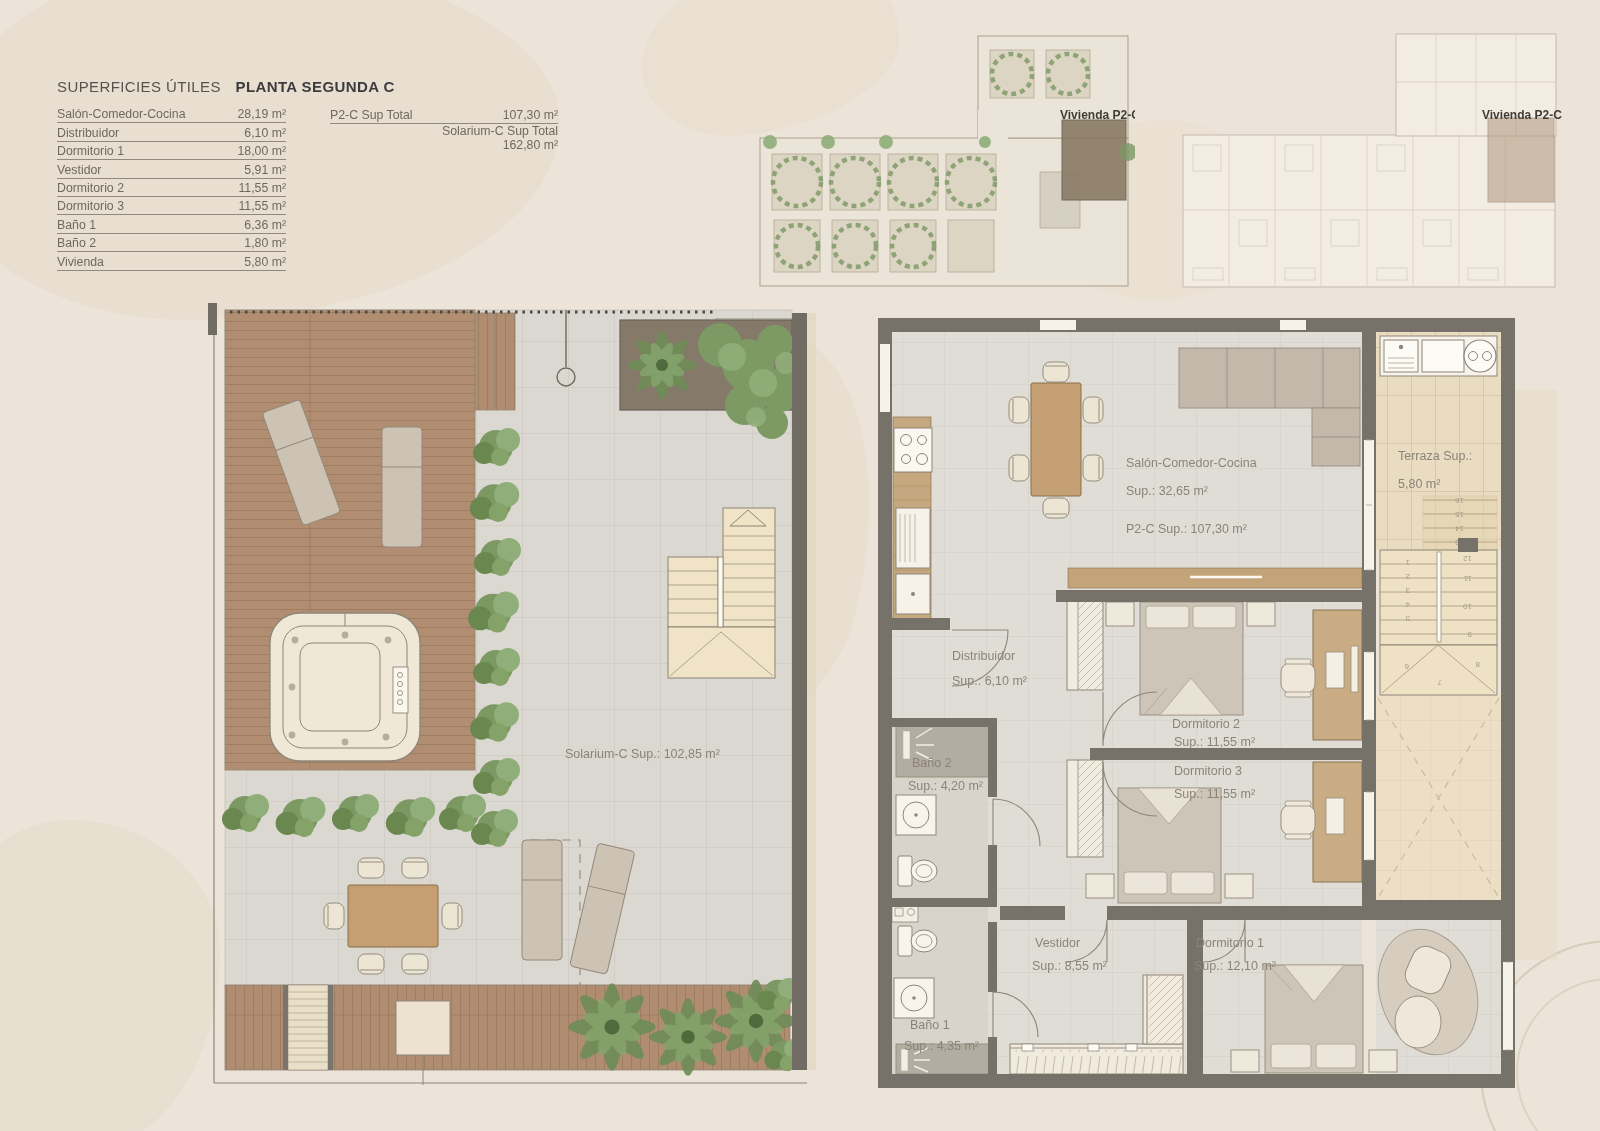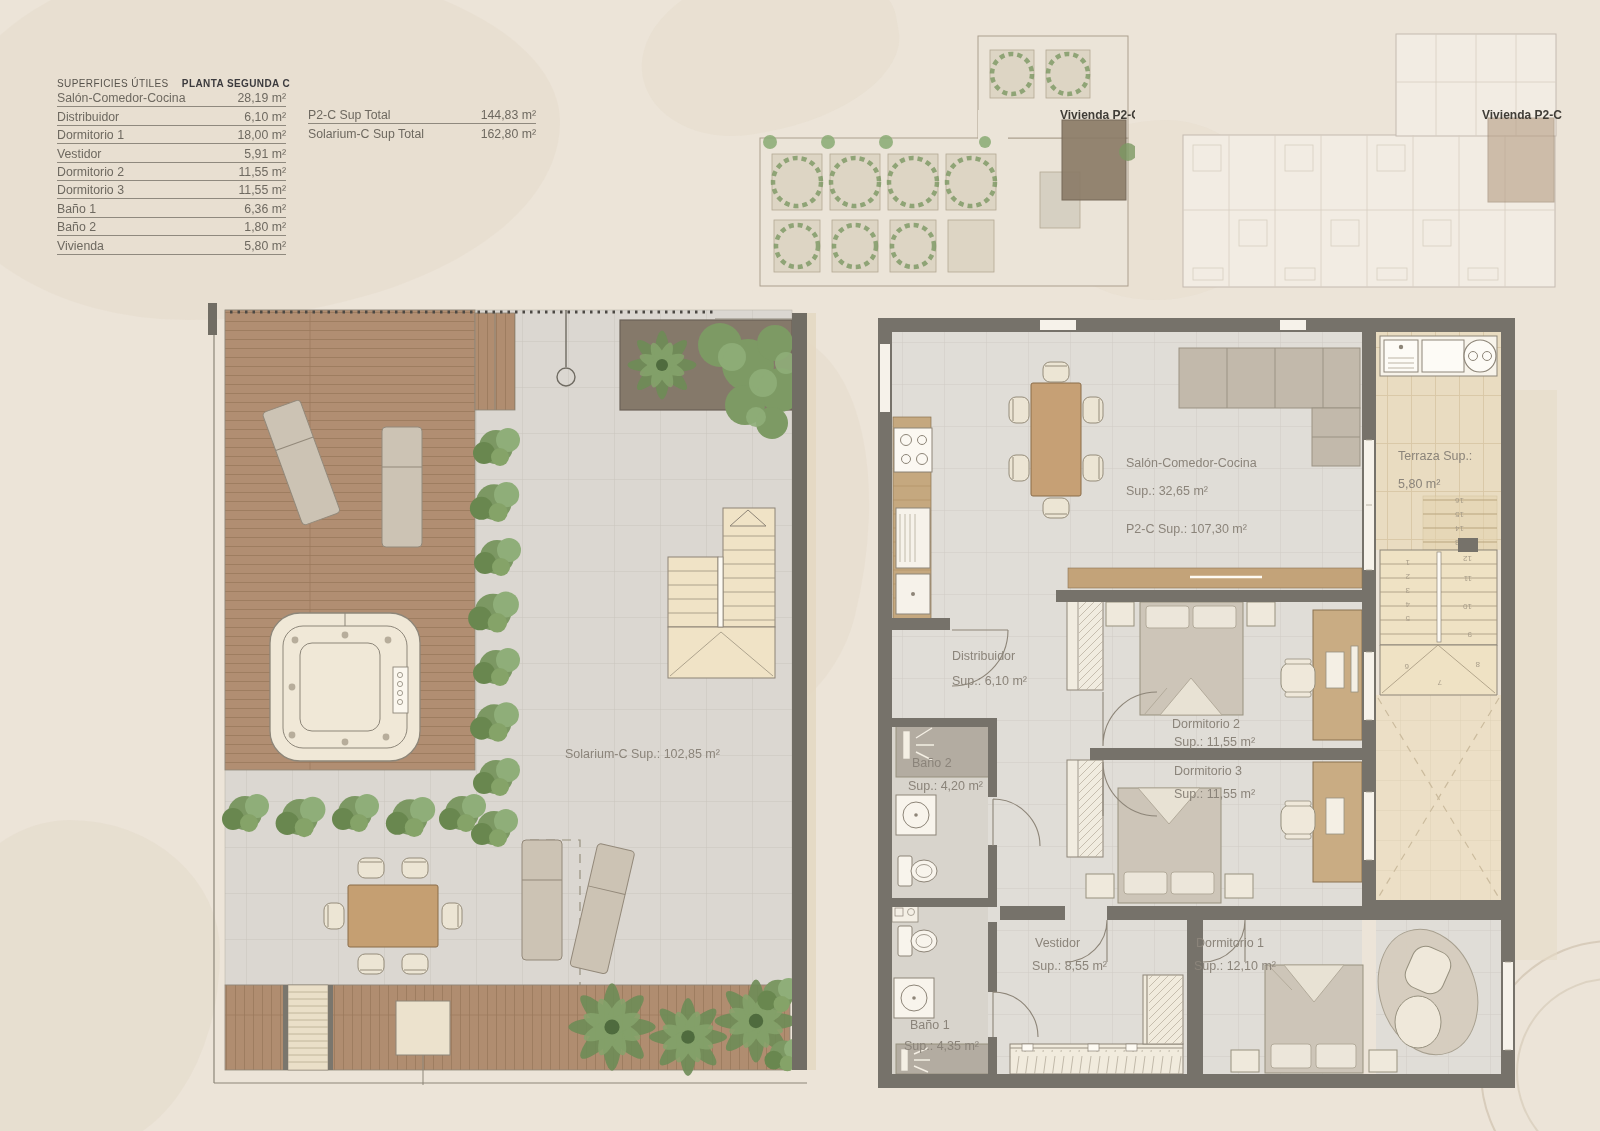--- a/index.html
+++ b/index.html
@@ -1,26 +1,26 @@
 <!DOCTYPE html>
 <html><head>
 <meta charset="utf-8">
 <style>
   html,body{margin:0;padding:0;}
   body{width:1600px;height:1131px;position:relative;background:#ece4d8;overflow:hidden;
        font-family:"Liberation Sans",sans-serif;}
   .blob{position:absolute;background:#e2d6c5;pointer-events:none;}
   #legend{position:absolute;left:57px;top:78px;width:229px;}
-  .lg-title{font-size:10px;letter-spacing:.4px;color:#57534c;white-space:nowrap;}
+  .lg-title{font-size:15px;letter-spacing:.4px;color:#57534c;white-space:nowrap;margin-bottom:10px;}
   .lg-title .t2{color:#3c3b3e;font-weight:700;margin-left:10px;}
   .lg-row{display:flex;justify-content:space-between;align-items:flex-end;
           border-bottom:1px solid #8f897e;height:16.4px;font-size:12.3px;color:#6e6960;padding-bottom:1px;}
   .lg-row span{white-space:nowrap;}
-  #totals{position:absolute;left:308px;top:106px;width:228px;}
-  #totals .lg-row:last-child{border-bottom:none;}
+  #totals{position:absolute;left:330px;top:106px;width:228px;}
+  #totals .lg-row:last-child{border-bottom:none;flex-direction:column;}
   svg{position:absolute;}
   svg text{font-family:"Liberation Sans",sans-serif;fill:#8b847a;font-size:12.5px;}
   text.mini-lab{fill:#403d37;font-size:12px;font-weight:600;}
   text.stn{font-size:8px;fill:#a89d89;}
   .swirl{position:absolute;border:2px solid rgba(169,148,120,.30);border-radius:50%;pointer-events:none;}
 </style>
 </head>
 <body>
 
 <div class="blob" style="left:-60px;top:-40px;width:620px;height:360px;opacity:.35;border-radius:45% 55% 60% 40%/55% 45% 55% 45%;"></div>
@@ -71,21 +71,21 @@
     </div>
       <div class="lg-row">
       <span>Vivienda</span>
       <span>5,80 m²</span>
     </div>
     </div>
 </div>
 <div id="totals">
     <div class="lg-row">
     <span>P2-C Sup Total</span>
-    <span>144,83 m²</span>
+    <span>107,30 m²</span>
   </div>
     <div class="lg-row">
     <span>Solarium-C Sup Total</span>
     <span>162,80 m²</span>
   </div>
   </div>
 
 <svg style="left:740px;top:20px;" width="395" height="272" viewBox="0 0 395 272">
   <g fill="#ebe4d8" stroke="#ab9f8e" stroke-width="1">
     <rect x="20" y="118" width="368" height="148"></rect>

